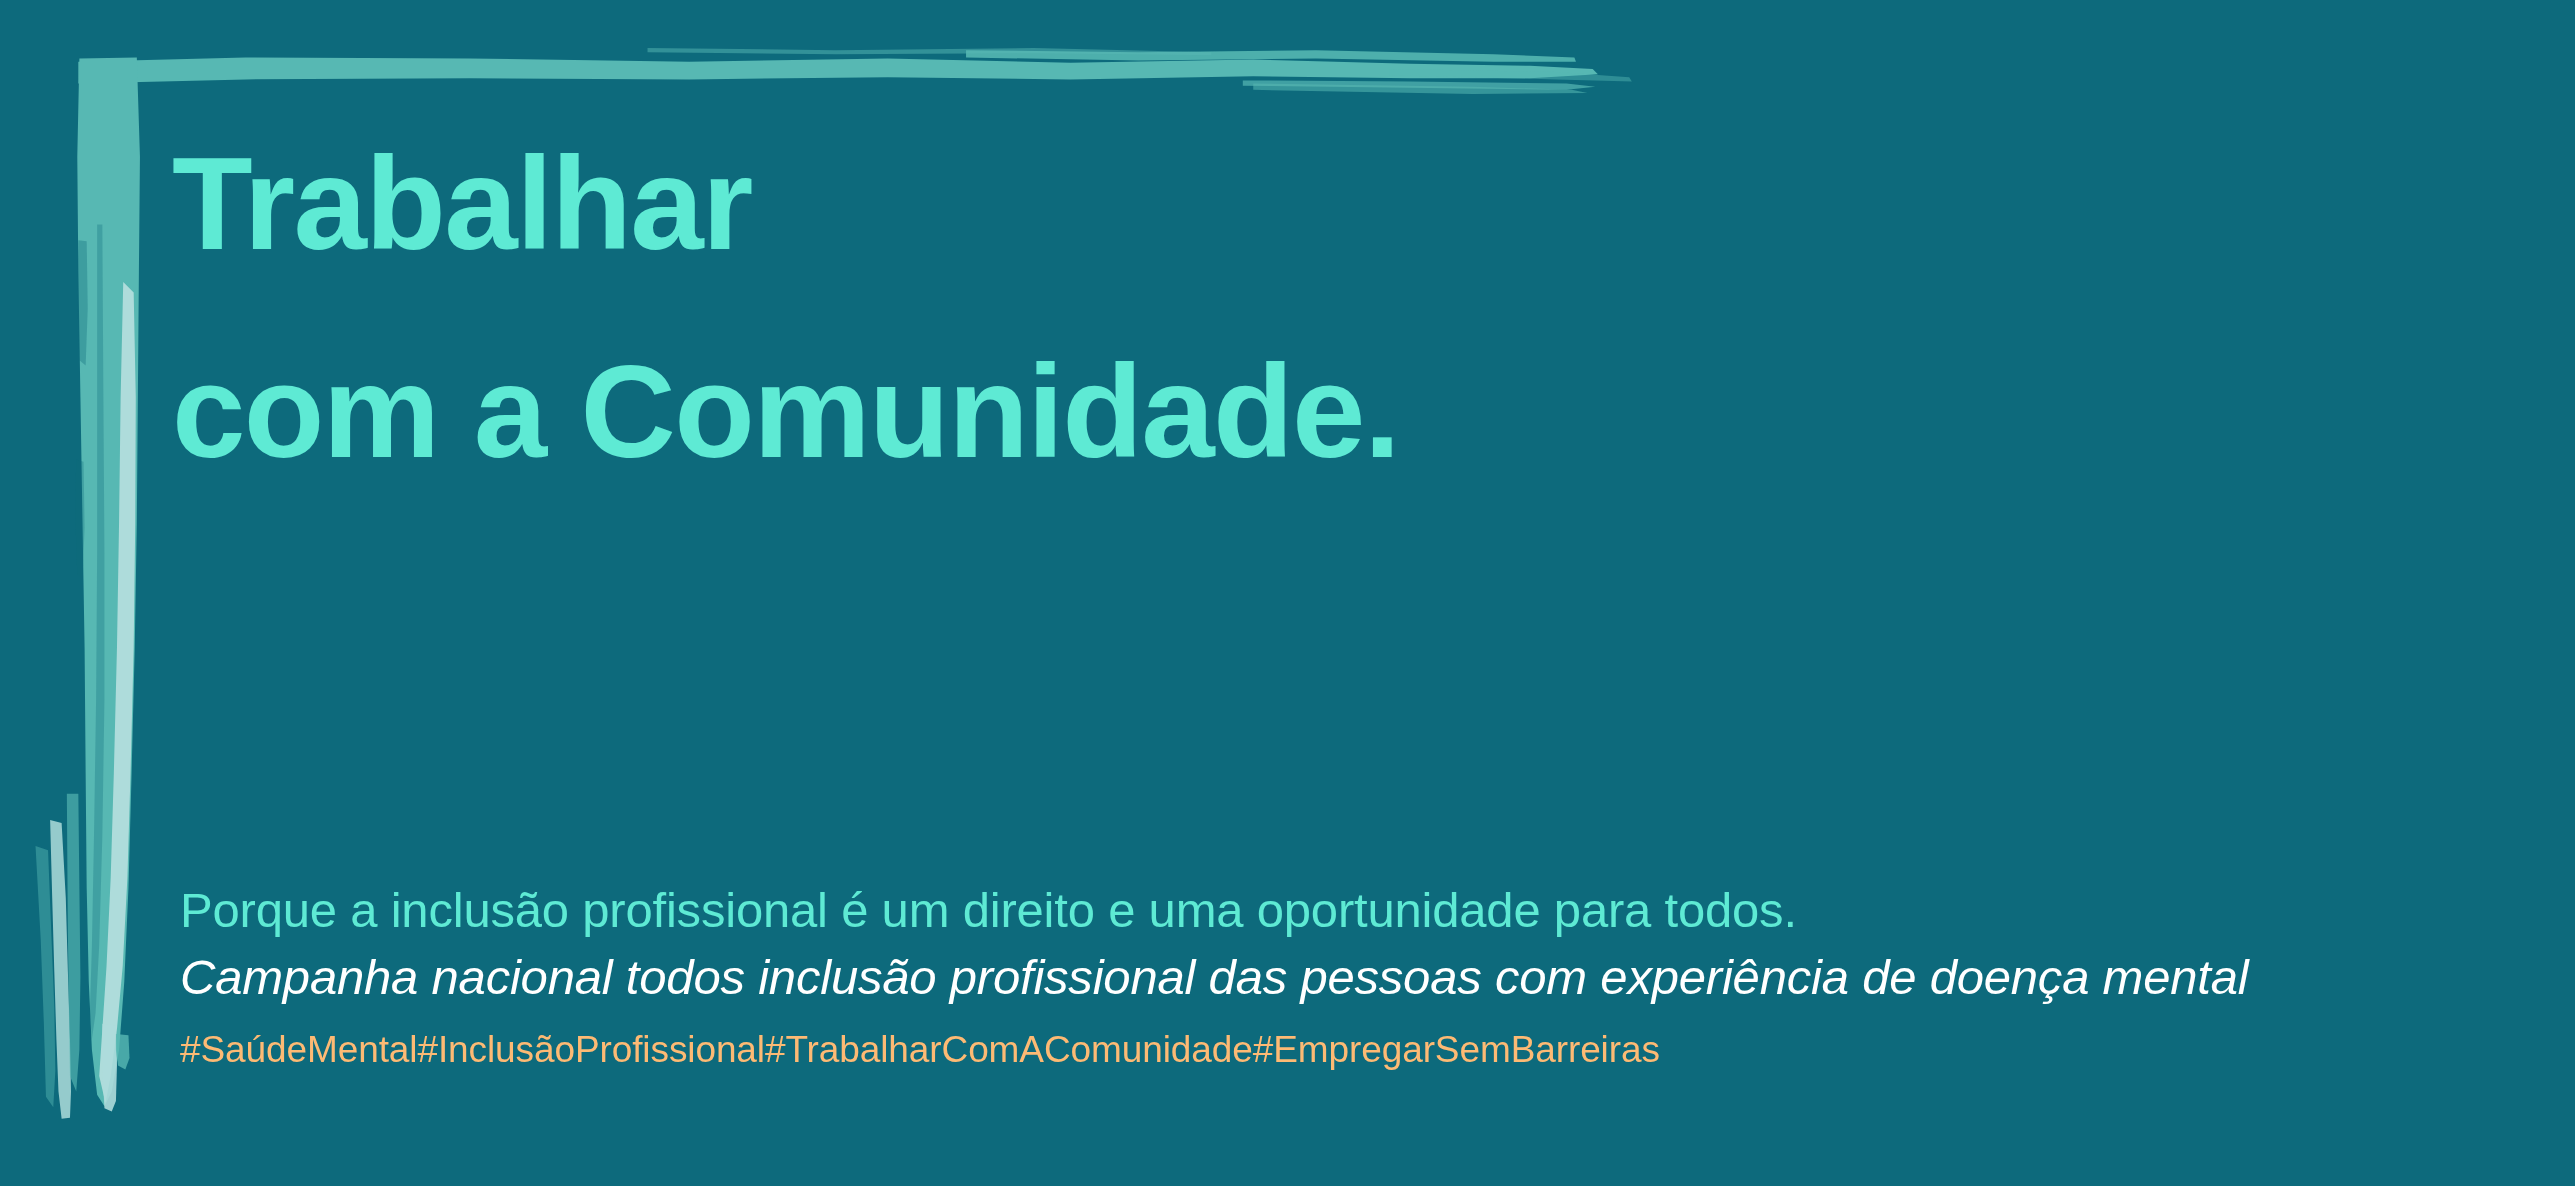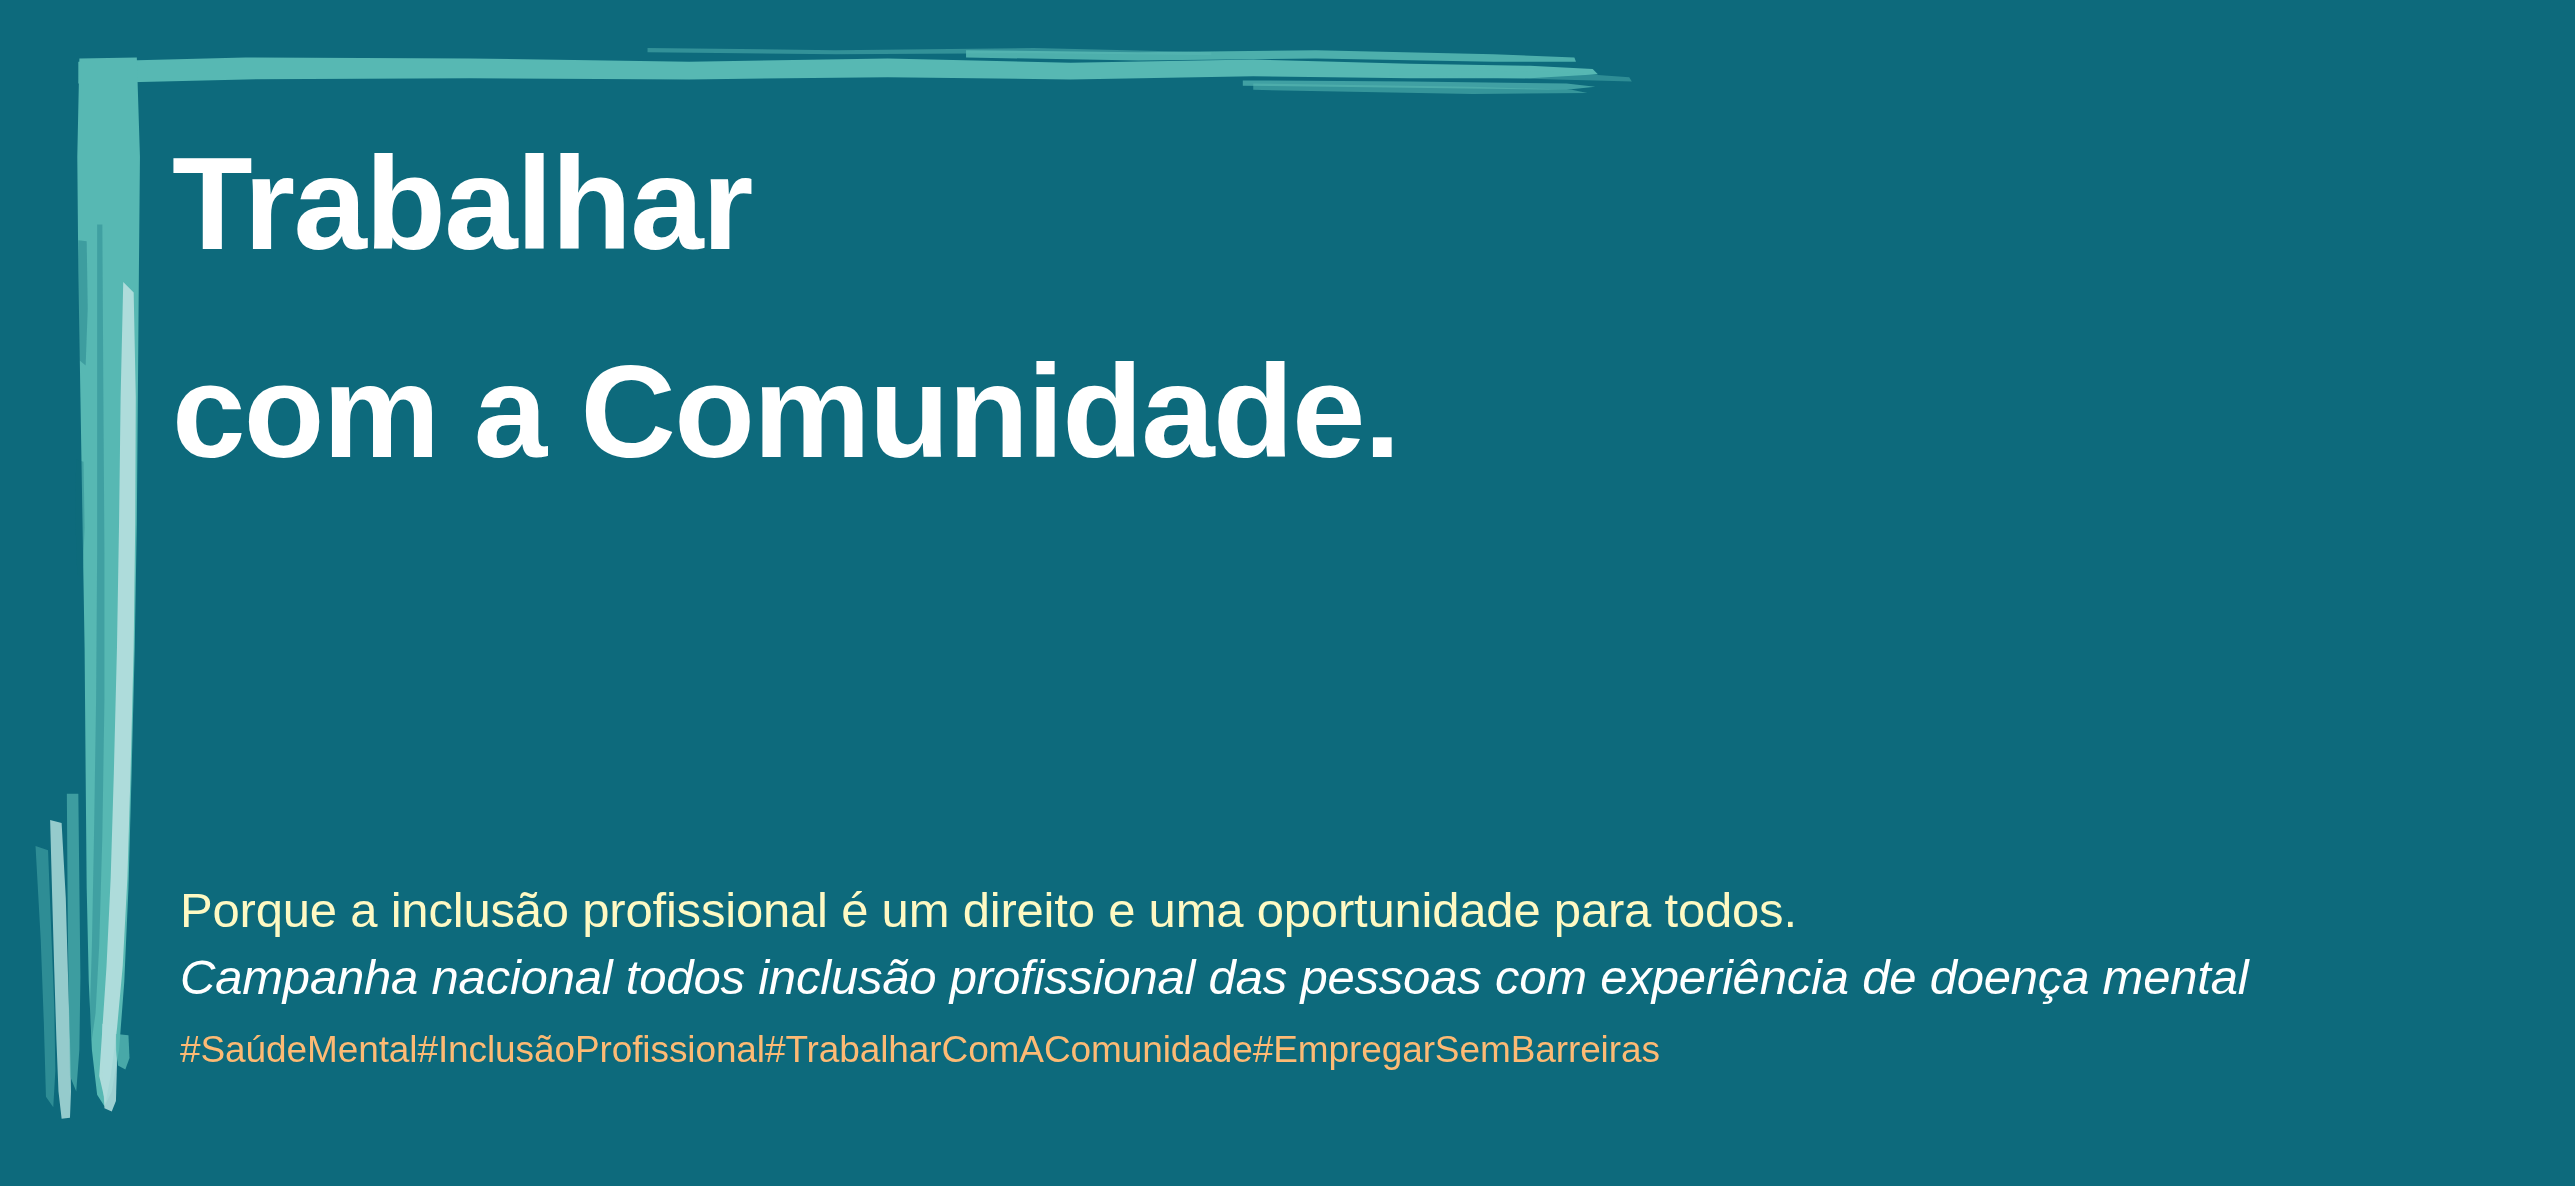--- a/index.html
+++ b/index.html
@@ -30,40 +30,40 @@
   .bracket svg { display: block; width: 100%; height: 100%; }
 
   
   .headline {
     position: absolute;
     left: 172px;
     top: 121px;
     width: 2297px;
   }
   .headline-line {
-    color: #ffffff;
+    color: #5eead4;
     font-family: "Liberation Sans", "DejaVu Sans", sans-serif;
     font-weight: 700;
     font-size: 132px;
     line-height: 1.26;
     letter-spacing: -1.6px;
     white-space: nowrap;
   }
   .headline-line.l1 { margin-bottom: 42px; }
   .headline-line.l2 { margin-bottom: 40px; }
 
   
   .subblock {
     position: absolute;
     left: 180px;
     top: 883px;
     width: 2349px;
   }
   .sub-lead {
-    color: #fef9c3;
+    color: #5eead4;
     font-size: 49px;
     font-weight: 400;
     line-height: 1.12;
     letter-spacing: -0.2px;
     white-space: nowrap;
   }
   .sub-italic {
     color: #ffffff;
     font-size: 49px;
     font-weight: 400;

